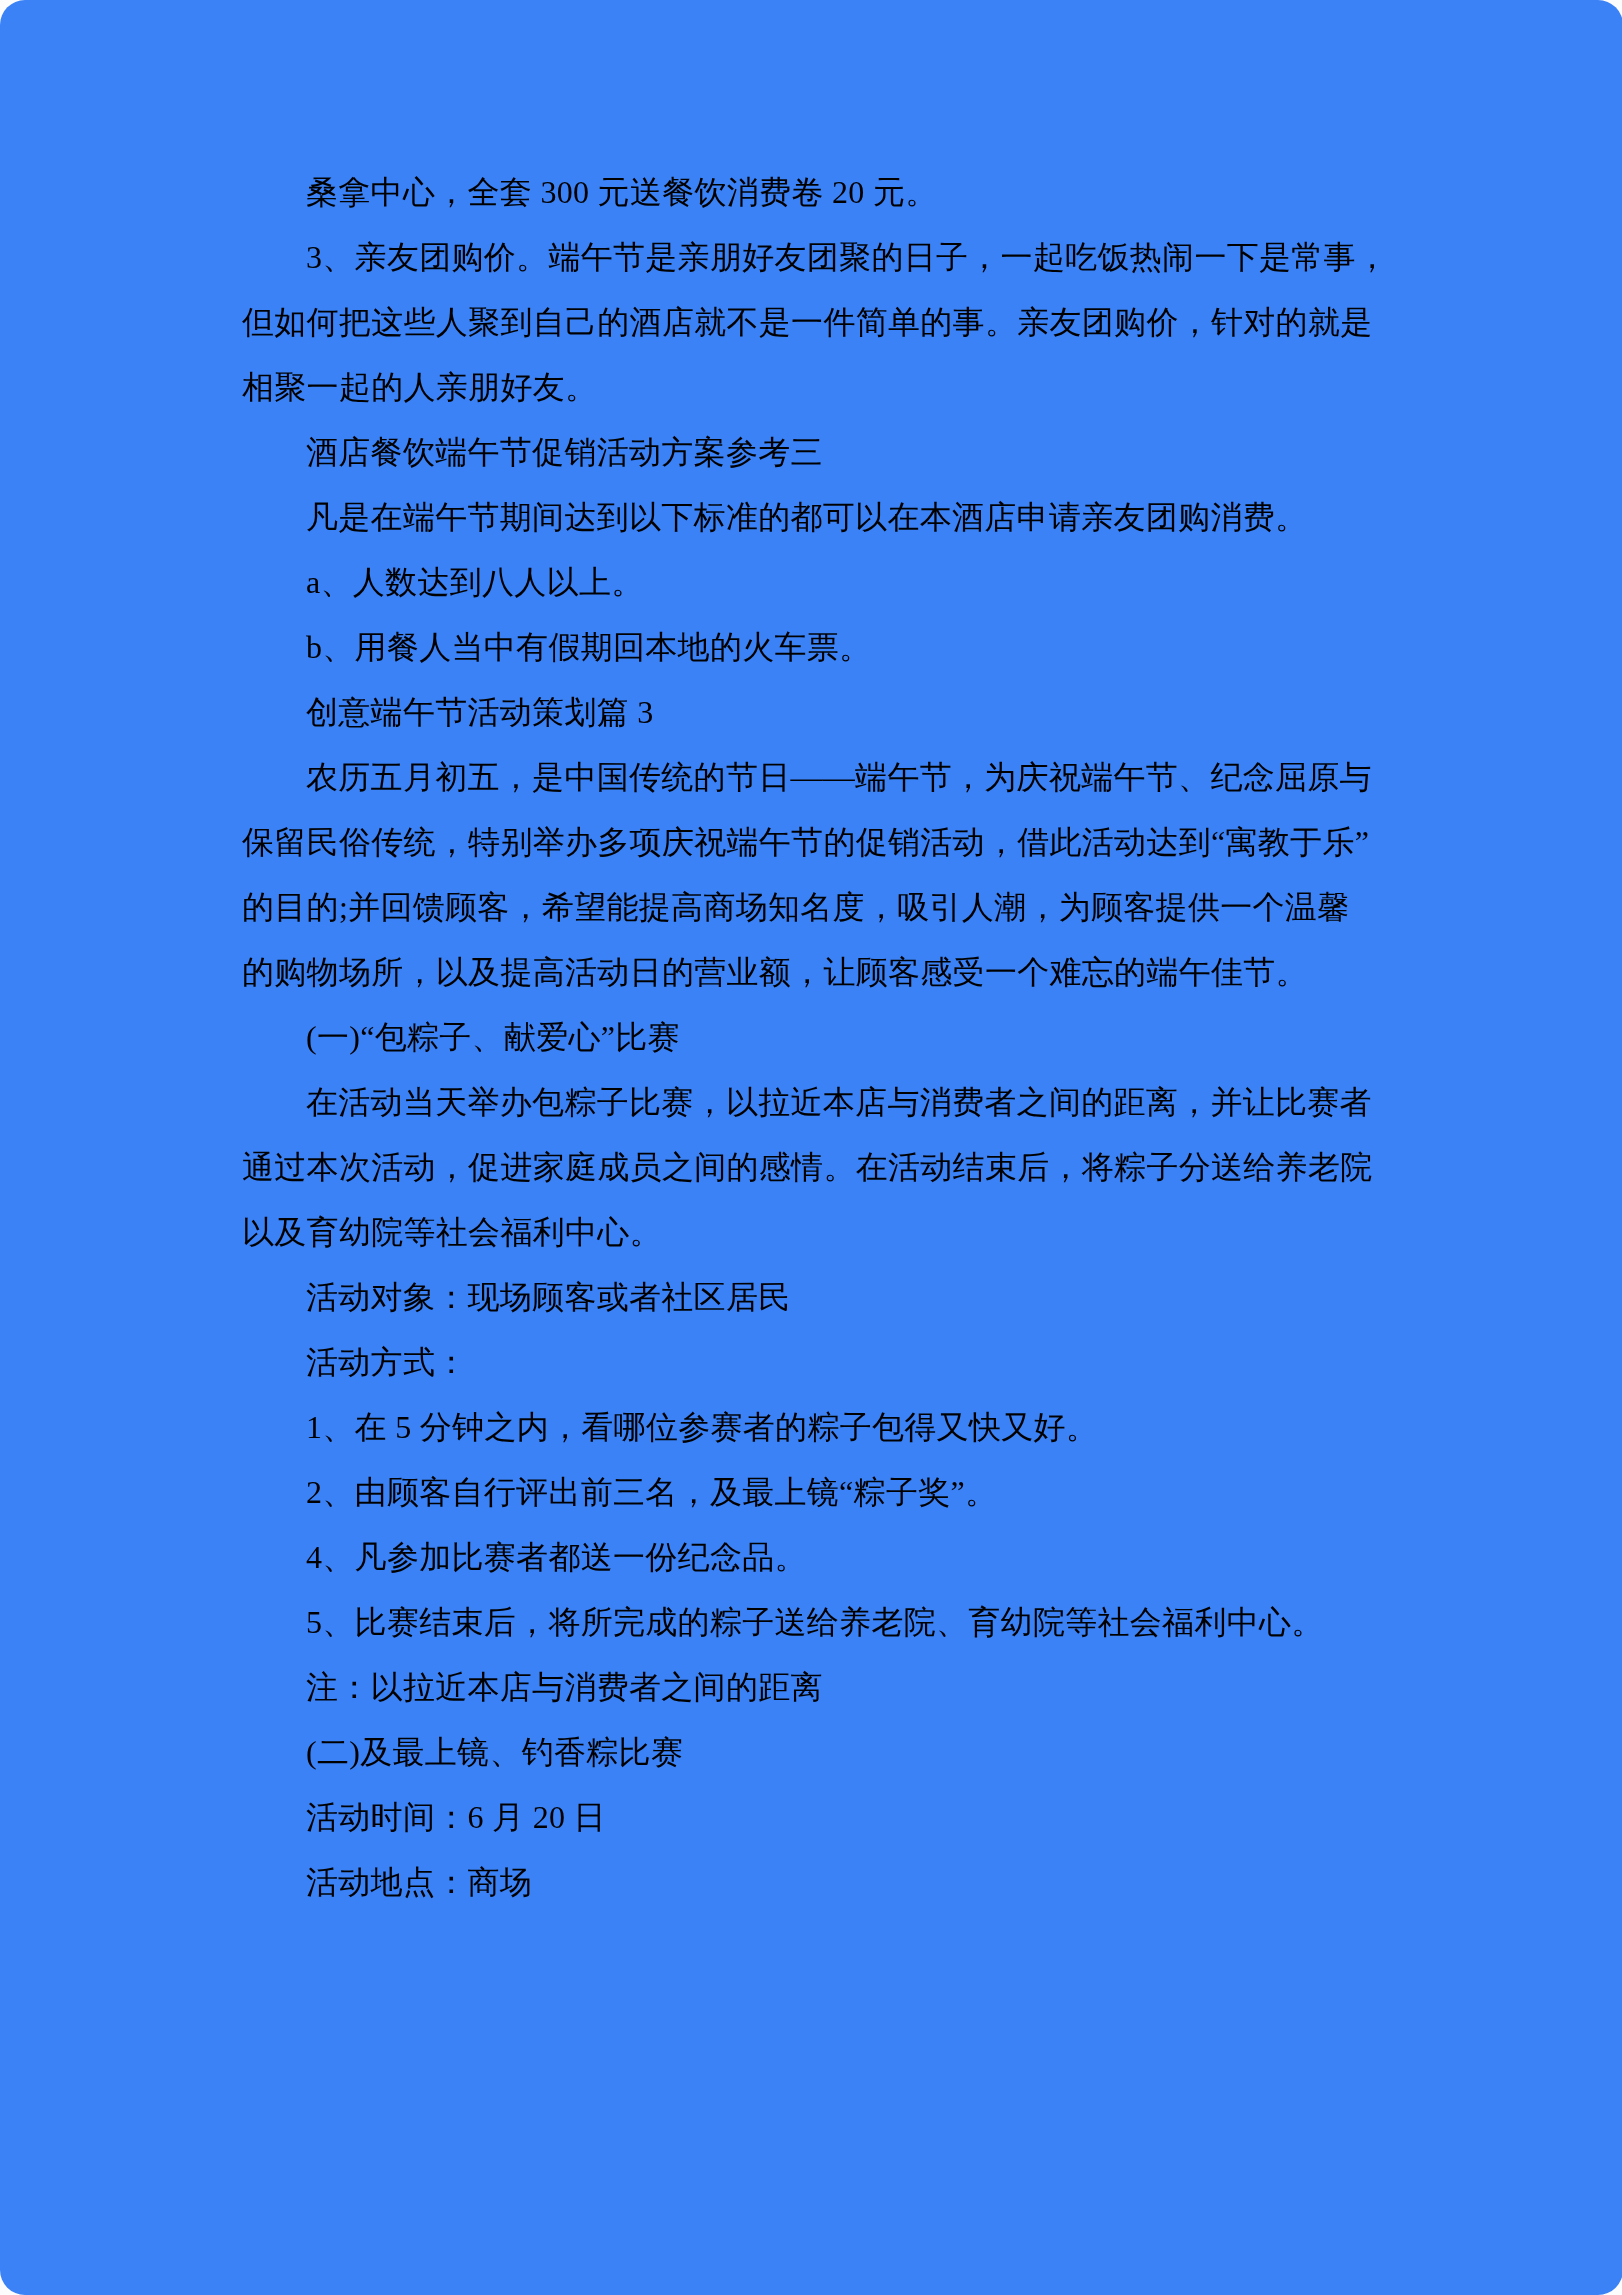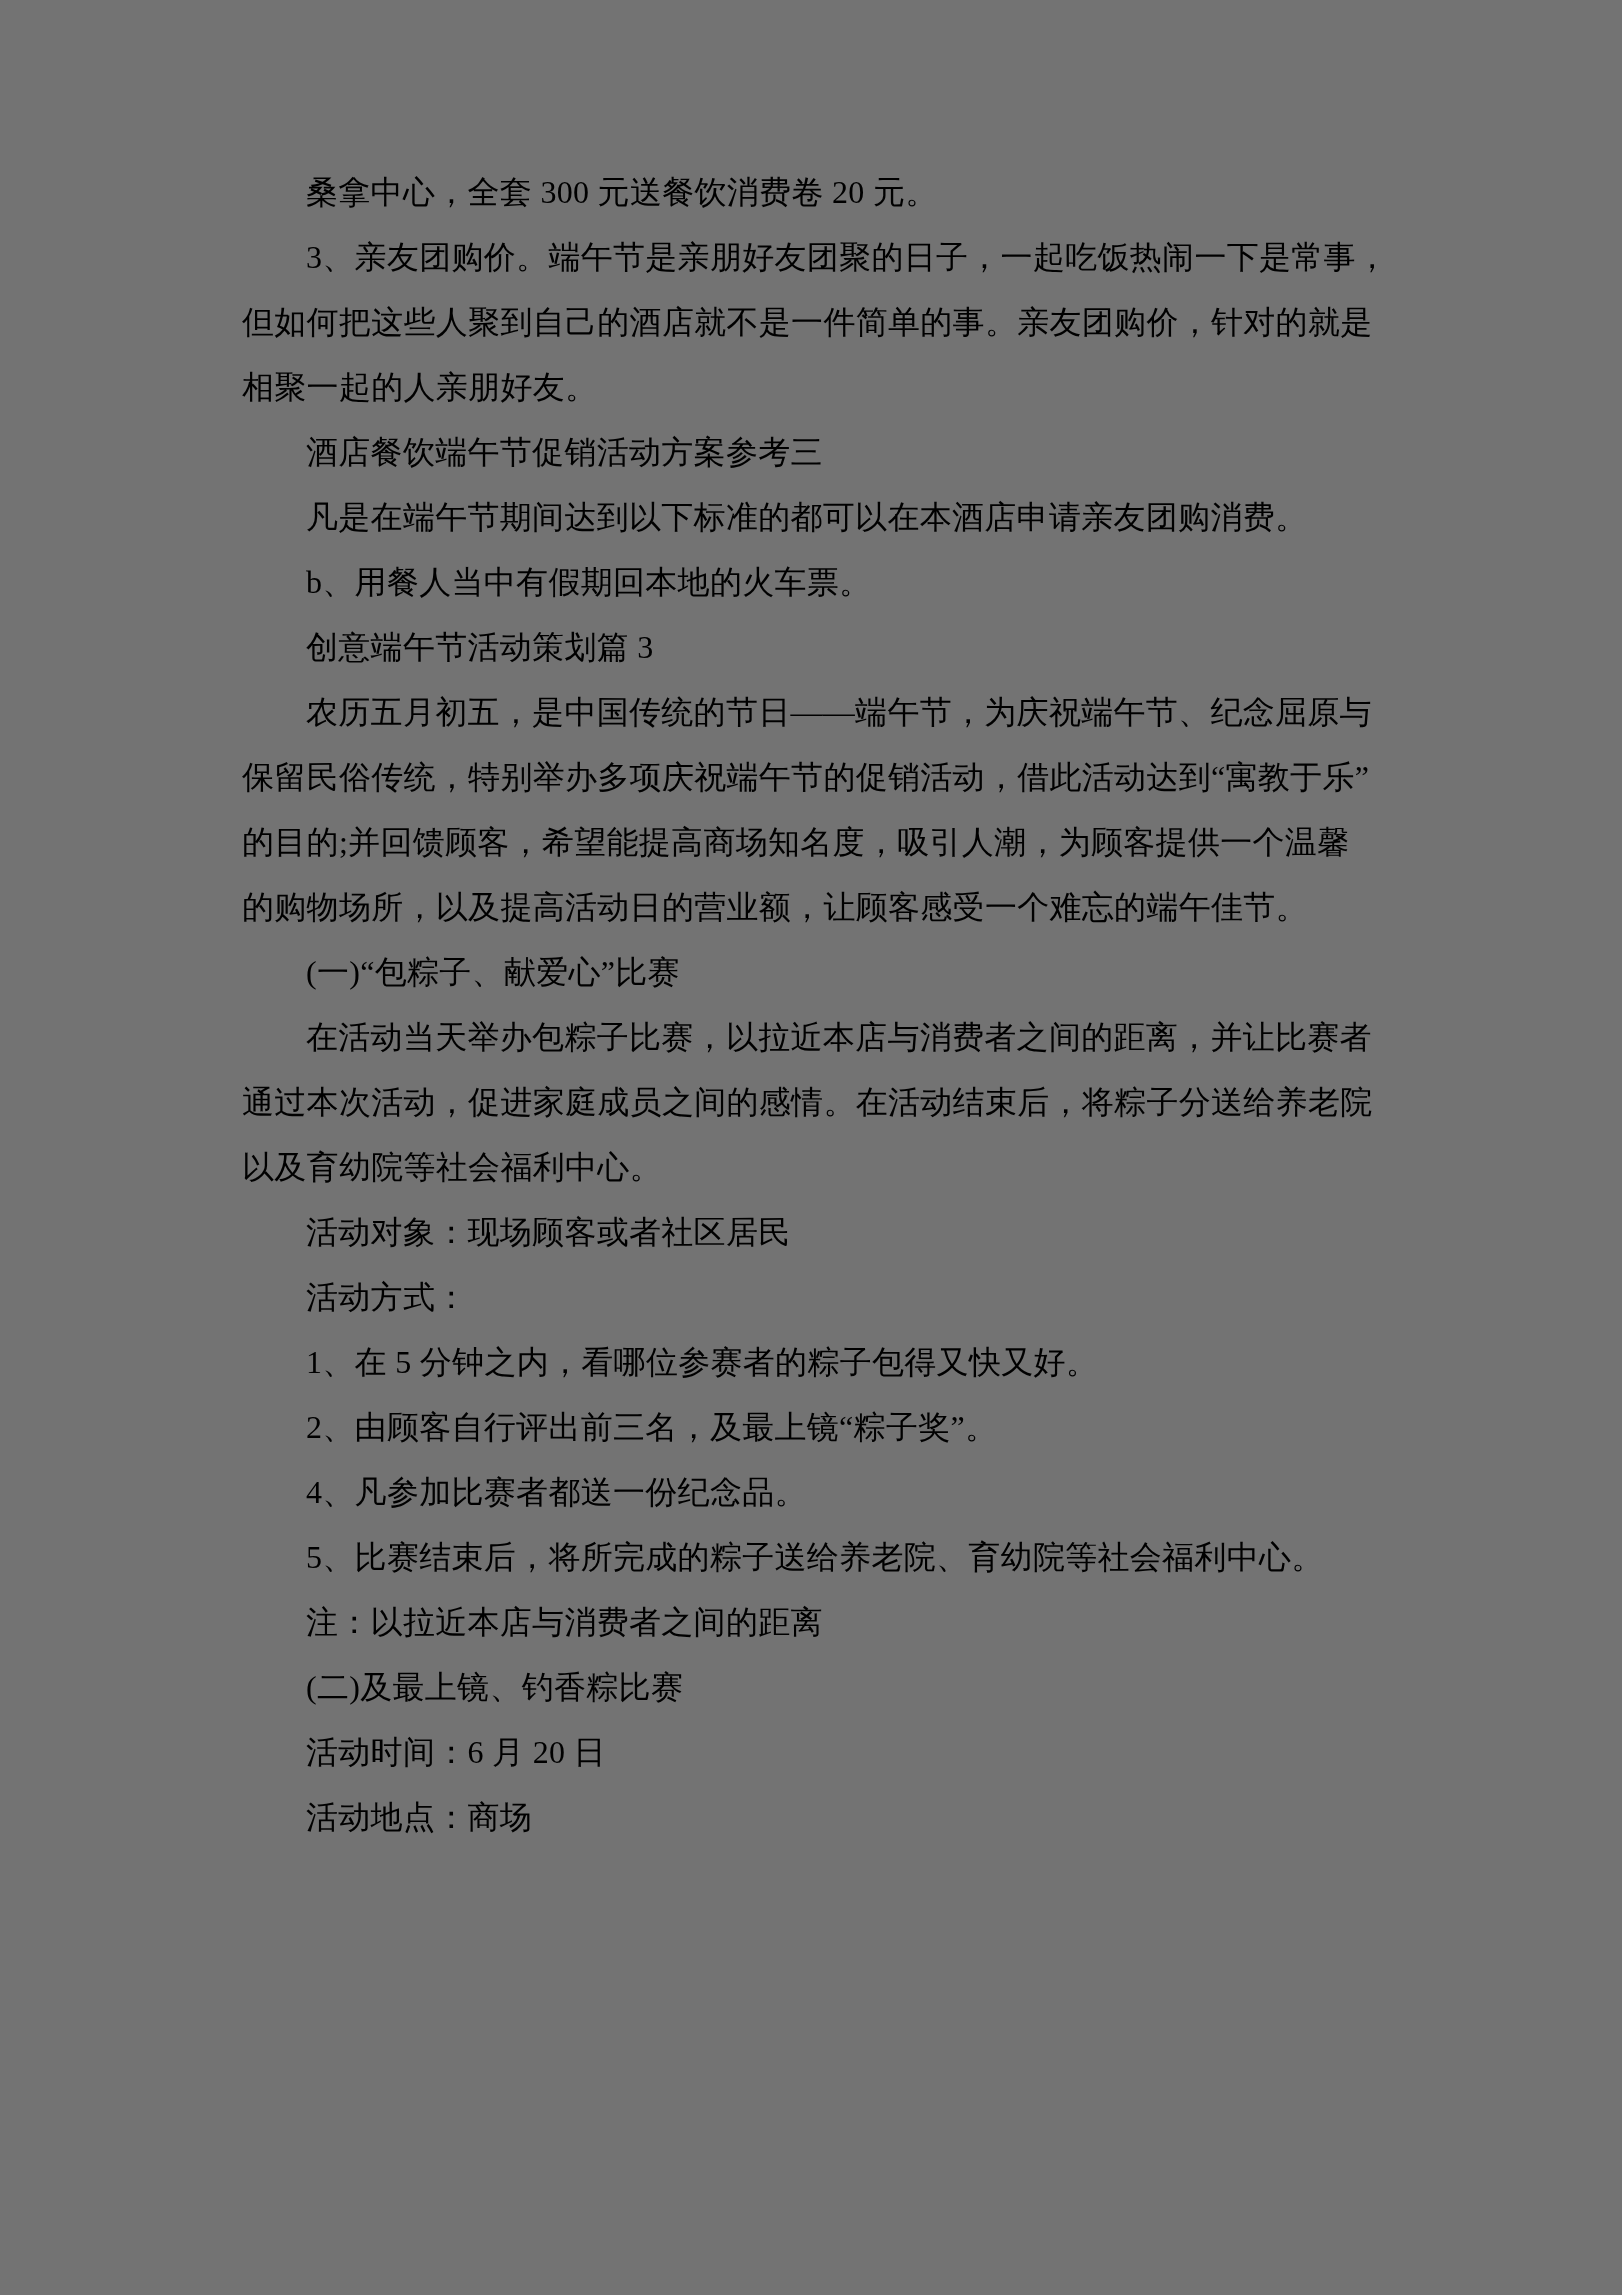--- a/index.html
+++ b/index.html
@@ -31,28 +31,29 @@
     white-space: nowrap;
     font-weight: 400;
   }
   .line.indent {
     padding-left: 64px; 
   }
 </style>
 </head>
 <body>
 
-<div class="page" style="background: #737373; color: rgb(0, 0, 0);">
+<div class="page" style="background: #3b82f6; color: rgb(0, 0, 0); border-radius: 25px;">
   <div class="doc-body">
       <p class="line indent">桑拿中心，全套 300 元送餐饮消费卷 20 元。</p>
       <p class="line indent">3、亲友团购价。端午节是亲朋好友团聚的日子，一起吃饭热闹一下是常事，</p>
       <p class="line">但如何把这些人聚到自己的酒店就不是一件简单的事。亲友团购价，针对的就是</p>
       <p class="line">相聚一起的人亲朋好友。</p>
       <p class="line indent">酒店餐饮端午节促销活动方案参考三</p>
       <p class="line indent">凡是在端午节期间达到以下标准的都可以在本酒店申请亲友团购消费。</p>
+      <p class="line indent">a、人数达到八人以上。</p>
       <p class="line indent">b、用餐人当中有假期回本地的火车票。</p>
       <p class="line indent">创意端午节活动策划篇 3</p>
       <p class="line indent">农历五月初五，是中国传统的节日——端午节，为庆祝端午节、纪念屈原与</p>
       <p class="line">保留民俗传统，特别举办多项庆祝端午节的促销活动，借此活动达到“寓教于乐”</p>
       <p class="line">的目的;并回馈顾客，希望能提高商场知名度，吸引人潮，为顾客提供一个温馨</p>
       <p class="line">的购物场所，以及提高活动日的营业额，让顾客感受一个难忘的端午佳节。</p>
       <p class="line indent">(一)“包粽子、献爱心”比赛</p>
       <p class="line indent">在活动当天举办包粽子比赛，以拉近本店与消费者之间的距离，并让比赛者</p>
       <p class="line">通过本次活动，促进家庭成员之间的感情。在活动结束后，将粽子分送给养老院</p>
       <p class="line">以及育幼院等社会福利中心。</p>

